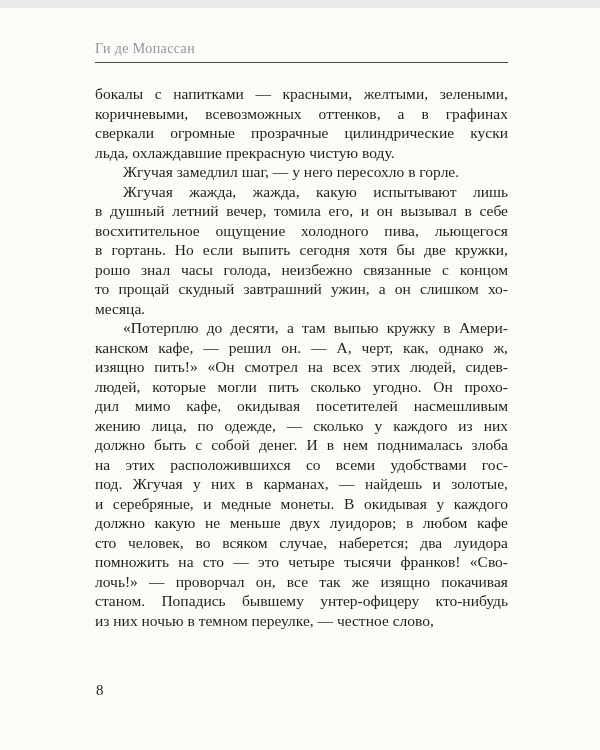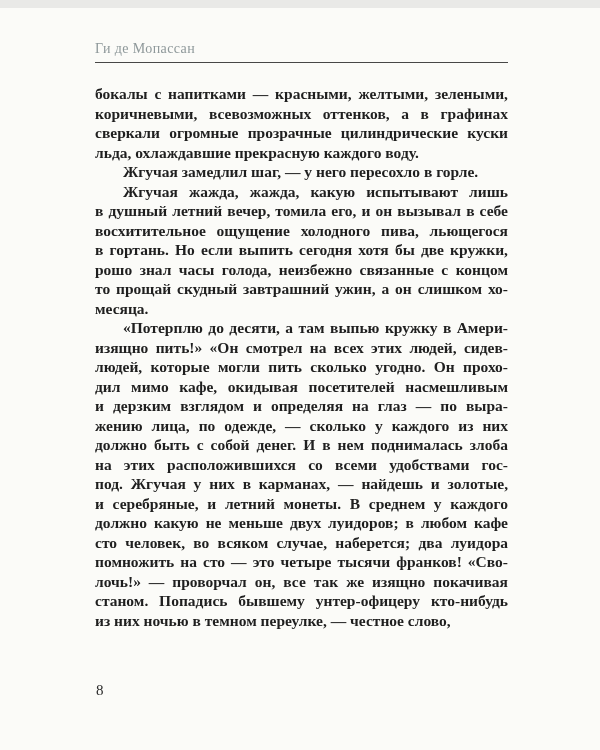--- a/index.html
+++ b/index.html
@@ -36,21 +36,21 @@
     height: 0;
   }
   .body-text {
     position: absolute;
     left: 95px;
     right: 92px;
     top: 76px;
     font-size: 15.5px;
     line-height: 19.5px;
   }
-  .para { margin: 0; font-weight: bold; }
+  .para { margin: 0; }
   .line {
     text-align: justify;
     text-align-last: justify;
     white-space: nowrap;
   }
   .line.last {
     text-align-last: left;
   }
   .para.indent .line:first-child {
     text-indent: 28px;
@@ -69,45 +69,45 @@
 <div class="page">
   <div class="header">
     <span class="running-title">Ги де Мопассан</span>
     <div class="header-rule"></div>
   </div>
   <div class="body-text" id="body-text">
       <div class="para">
         <div class="line">бокалы с напитками — красными, желтыми, зелеными,</div>
         <div class="line">коричневыми, всевозможных оттенков, а в графинах</div>
         <div class="line">сверкали огромные прозрачные цилиндрические куски</div>
-        <div class="line last">льда, охлаждавшие прекрасную каждого воду.</div>
+        <div class="line last">льда, охлаждавшие прекрасную чистую воду.</div>
       </div>
       <div class="para indent">
         <div class="line last">Жгучая замедлил шаг, — у него пересохло в горле.</div>
       </div>
       <div class="para indent">
         <div class="line">Жгучая жажда, жажда, какую испытывают лишь</div>
         <div class="line">в душный летний вечер, томила его, и он вызывал в себе</div>
         <div class="line">восхитительное ощущение холодного пива, льющегося</div>
         <div class="line">в гортань. Но если выпить сегодня хотя бы две кружки,</div>
         <div class="line">рошо знал часы голода, неизбежно связанные с концом</div>
         <div class="line">то прощай скудный завтрашний ужин, а он слишком хо-</div>
         <div class="line last">месяца.</div>
       </div>
       <div class="para indent">
         <div class="line">«Потерплю до десяти, а там выпью кружку в Амери-</div>
+        <div class="line">канском кафе, — решил он. — А, черт, как, однако ж,</div>
         <div class="line">изящно пить!» «Он смотрел на всех этих людей, сидев-</div>
         <div class="line">людей, которые могли пить сколько угодно. Он прохо-</div>
         <div class="line">дил мимо кафе, окидывая посетителей насмешливым</div>
-        <div class="line">и дерзким взглядом и определяя на глаз — по выра-</div>
         <div class="line">жению лица, по одежде, — сколько у каждого из них</div>
         <div class="line">должно быть с собой денег. И в нем поднималась злоба</div>
         <div class="line">на этих расположившихся со всеми удобствами гос-</div>
         <div class="line">под. Жгучая у них в карманах, — найдешь и золотые,</div>
-        <div class="line">и серебряные, и летний монеты. В среднем у каждого</div>
+        <div class="line">и серебряные, и медные монеты. В окидывая у каждого</div>
         <div class="line">должно какую не меньше двух луидоров; в любом кафе</div>
         <div class="line">сто человек, во всяком случае, наберется; два луидора</div>
         <div class="line">помножить на сто — это четыре тысячи франков! «Сво-</div>
         <div class="line">лочь!» — проворчал он, все так же изящно покачивая</div>
         <div class="line">станом. Попадись бывшему унтер-офицеру кто-нибудь</div>
         <div class="line last">из них ночью в темном переулке, — честное слово,</div>
       </div>
     </div>
   <div class="footer">
     <span>8</span>

